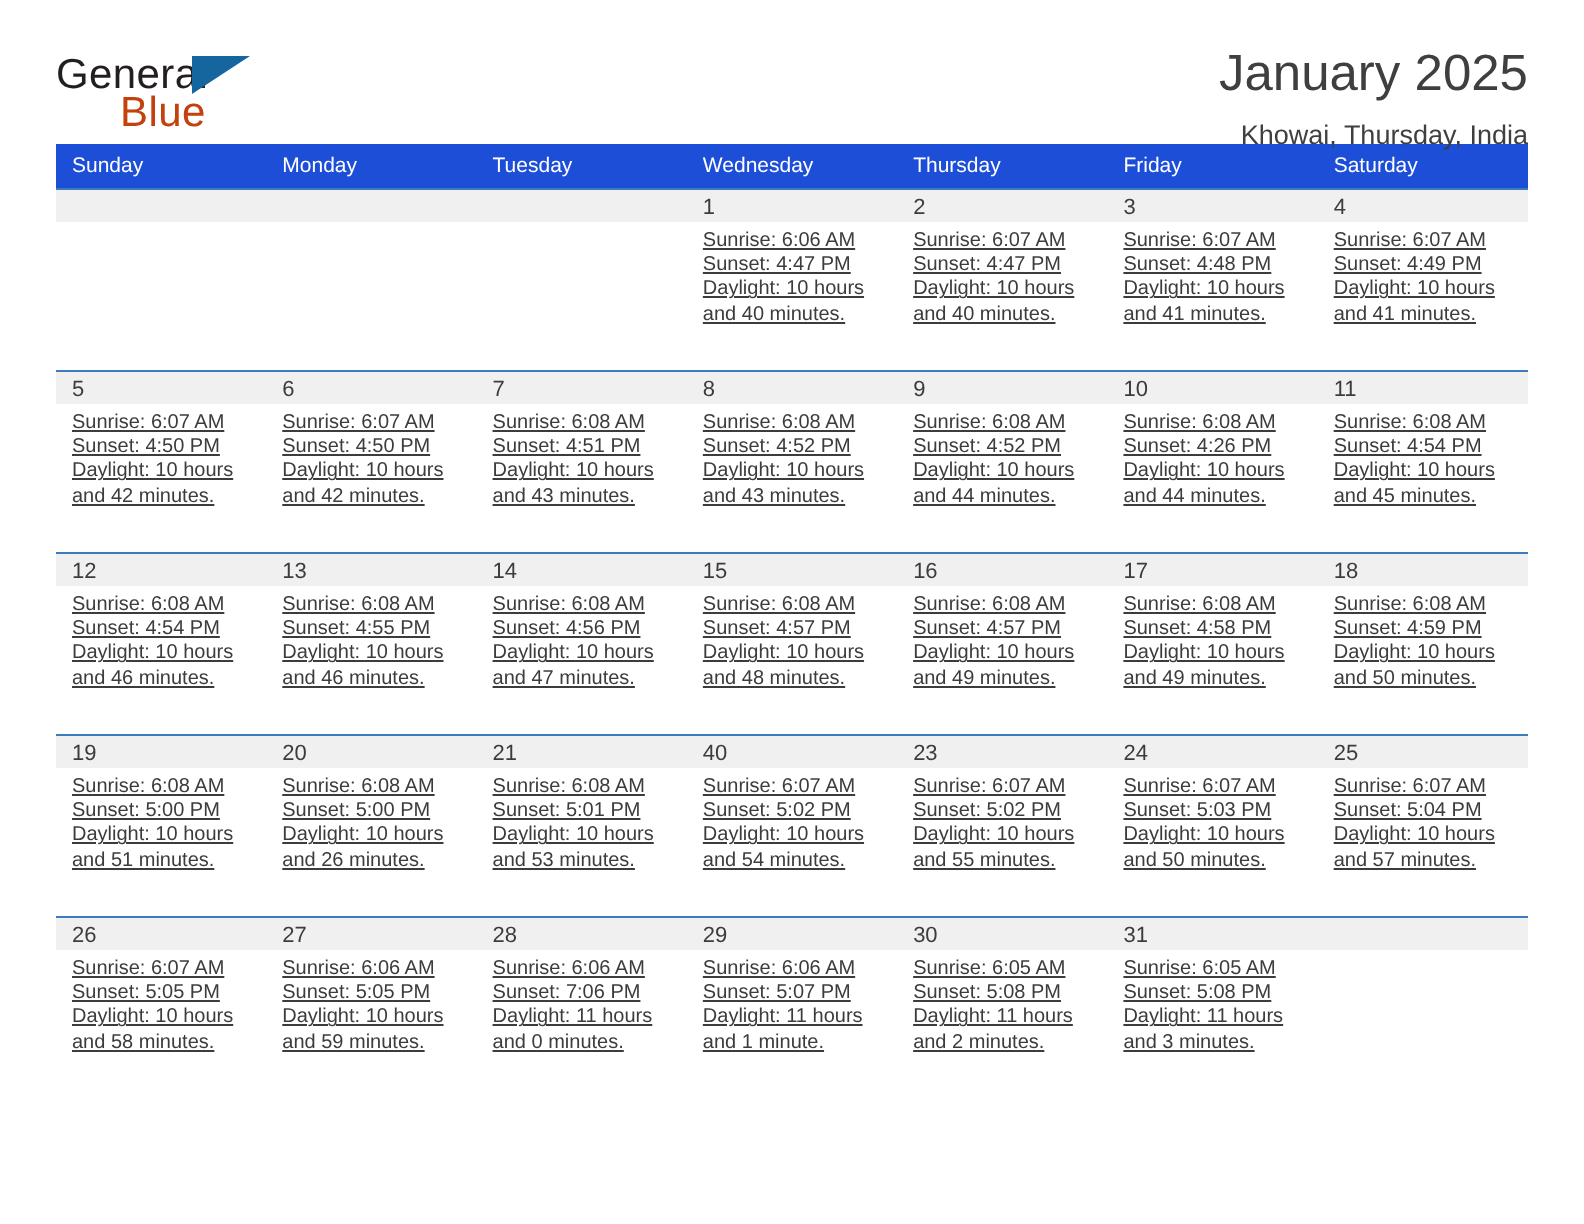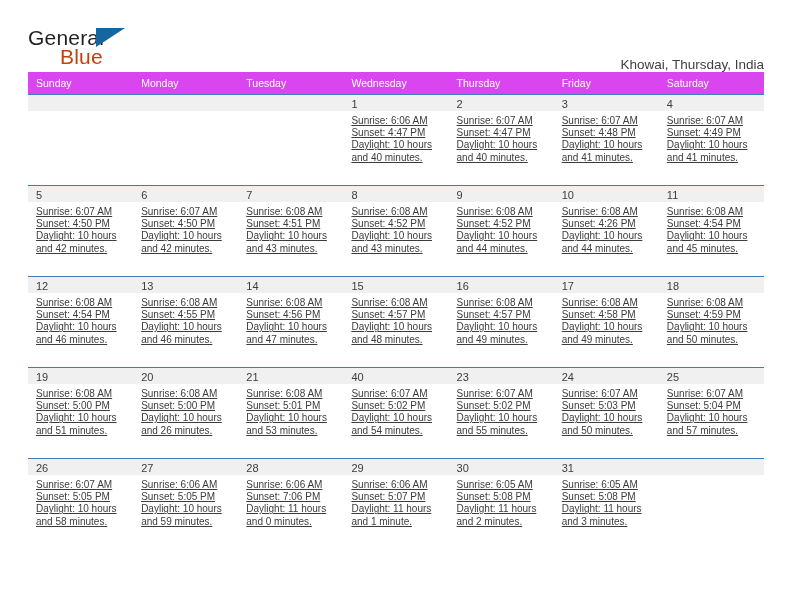--- a/index.html
+++ b/index.html
@@ -18,21 +18,21 @@
     position: relative;
     width: 792px;
     height: 612px;
     box-sizing: border-box;
     padding: 0 28px;
   }
 
   
   .header {
     display: flex;
-    align-items: flex-end;
+    align-items: center;
     justify-content: space-between;
     height: 72px;
     padding-top: 26px;
     box-sizing: border-box;
   }
   .logo {
     position: relative;
     width: 115px;
     height: 46px;
     line-height: 1;
@@ -80,21 +80,21 @@
     margin-top: 7px;
   }
 
   
   .calendar {
     width: 736px;
     border-collapse: collapse;
     table-layout: fixed;
   }
   .calendar th {
-    background: #d946ef;
+    background: #1d4ed8;
     color: #ffffff;
     font-size: 10.5px;
     font-weight: normal;
     text-align: left;
     padding: 5px 0 5px 8px;
     height: 20px;
     box-sizing: border-box;
   }
   .calendar td {
     width: 105.14px;
@@ -132,20 +132,21 @@
 
   <div class="header">
 
     <div class="logo">
       <span class="logo-general">General</span>
       <span class="logo-triangle"></span>
       <span class="logo-blue">Blue</span>
     </div>
 
     <div class="title-block">
+      <div class="title">January 2025</div>
       <div class="subtitle">Khowai, Thursday, India</div>
     </div>
 
   </div>
 
   <table class="calendar">
     <thead>
       <tr>
         <th>Sunday</th>
         <th>Monday</th>

